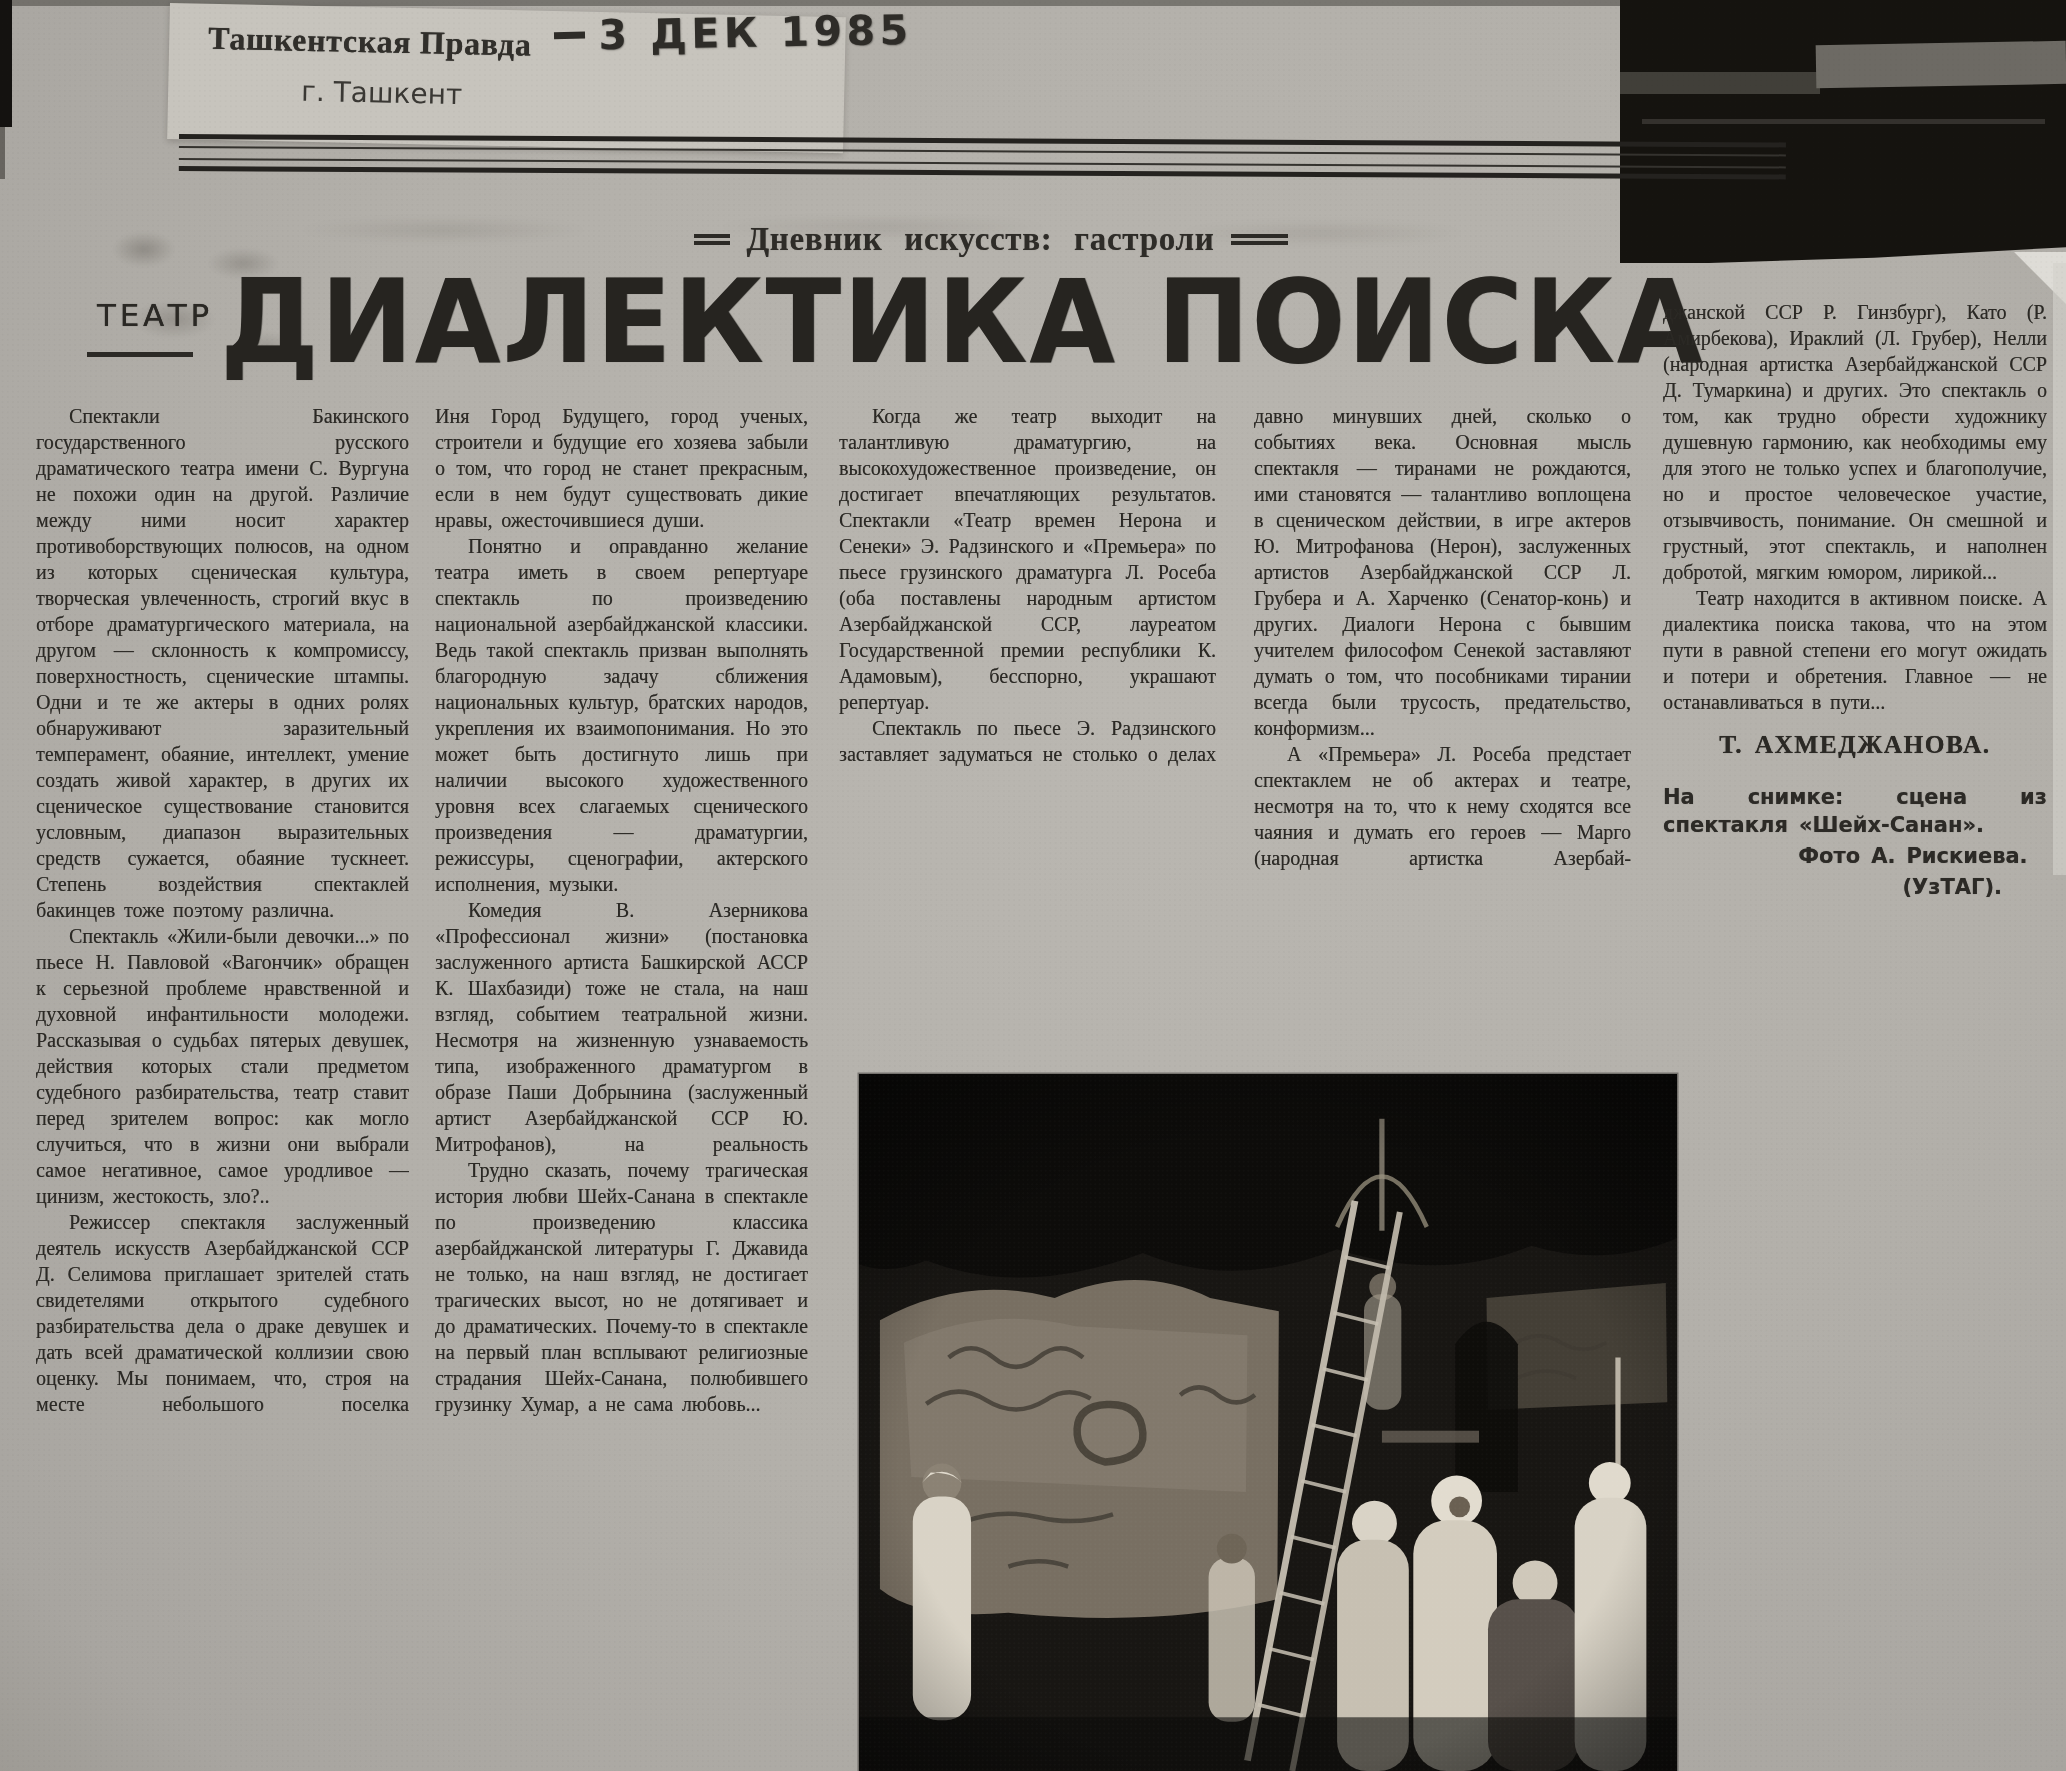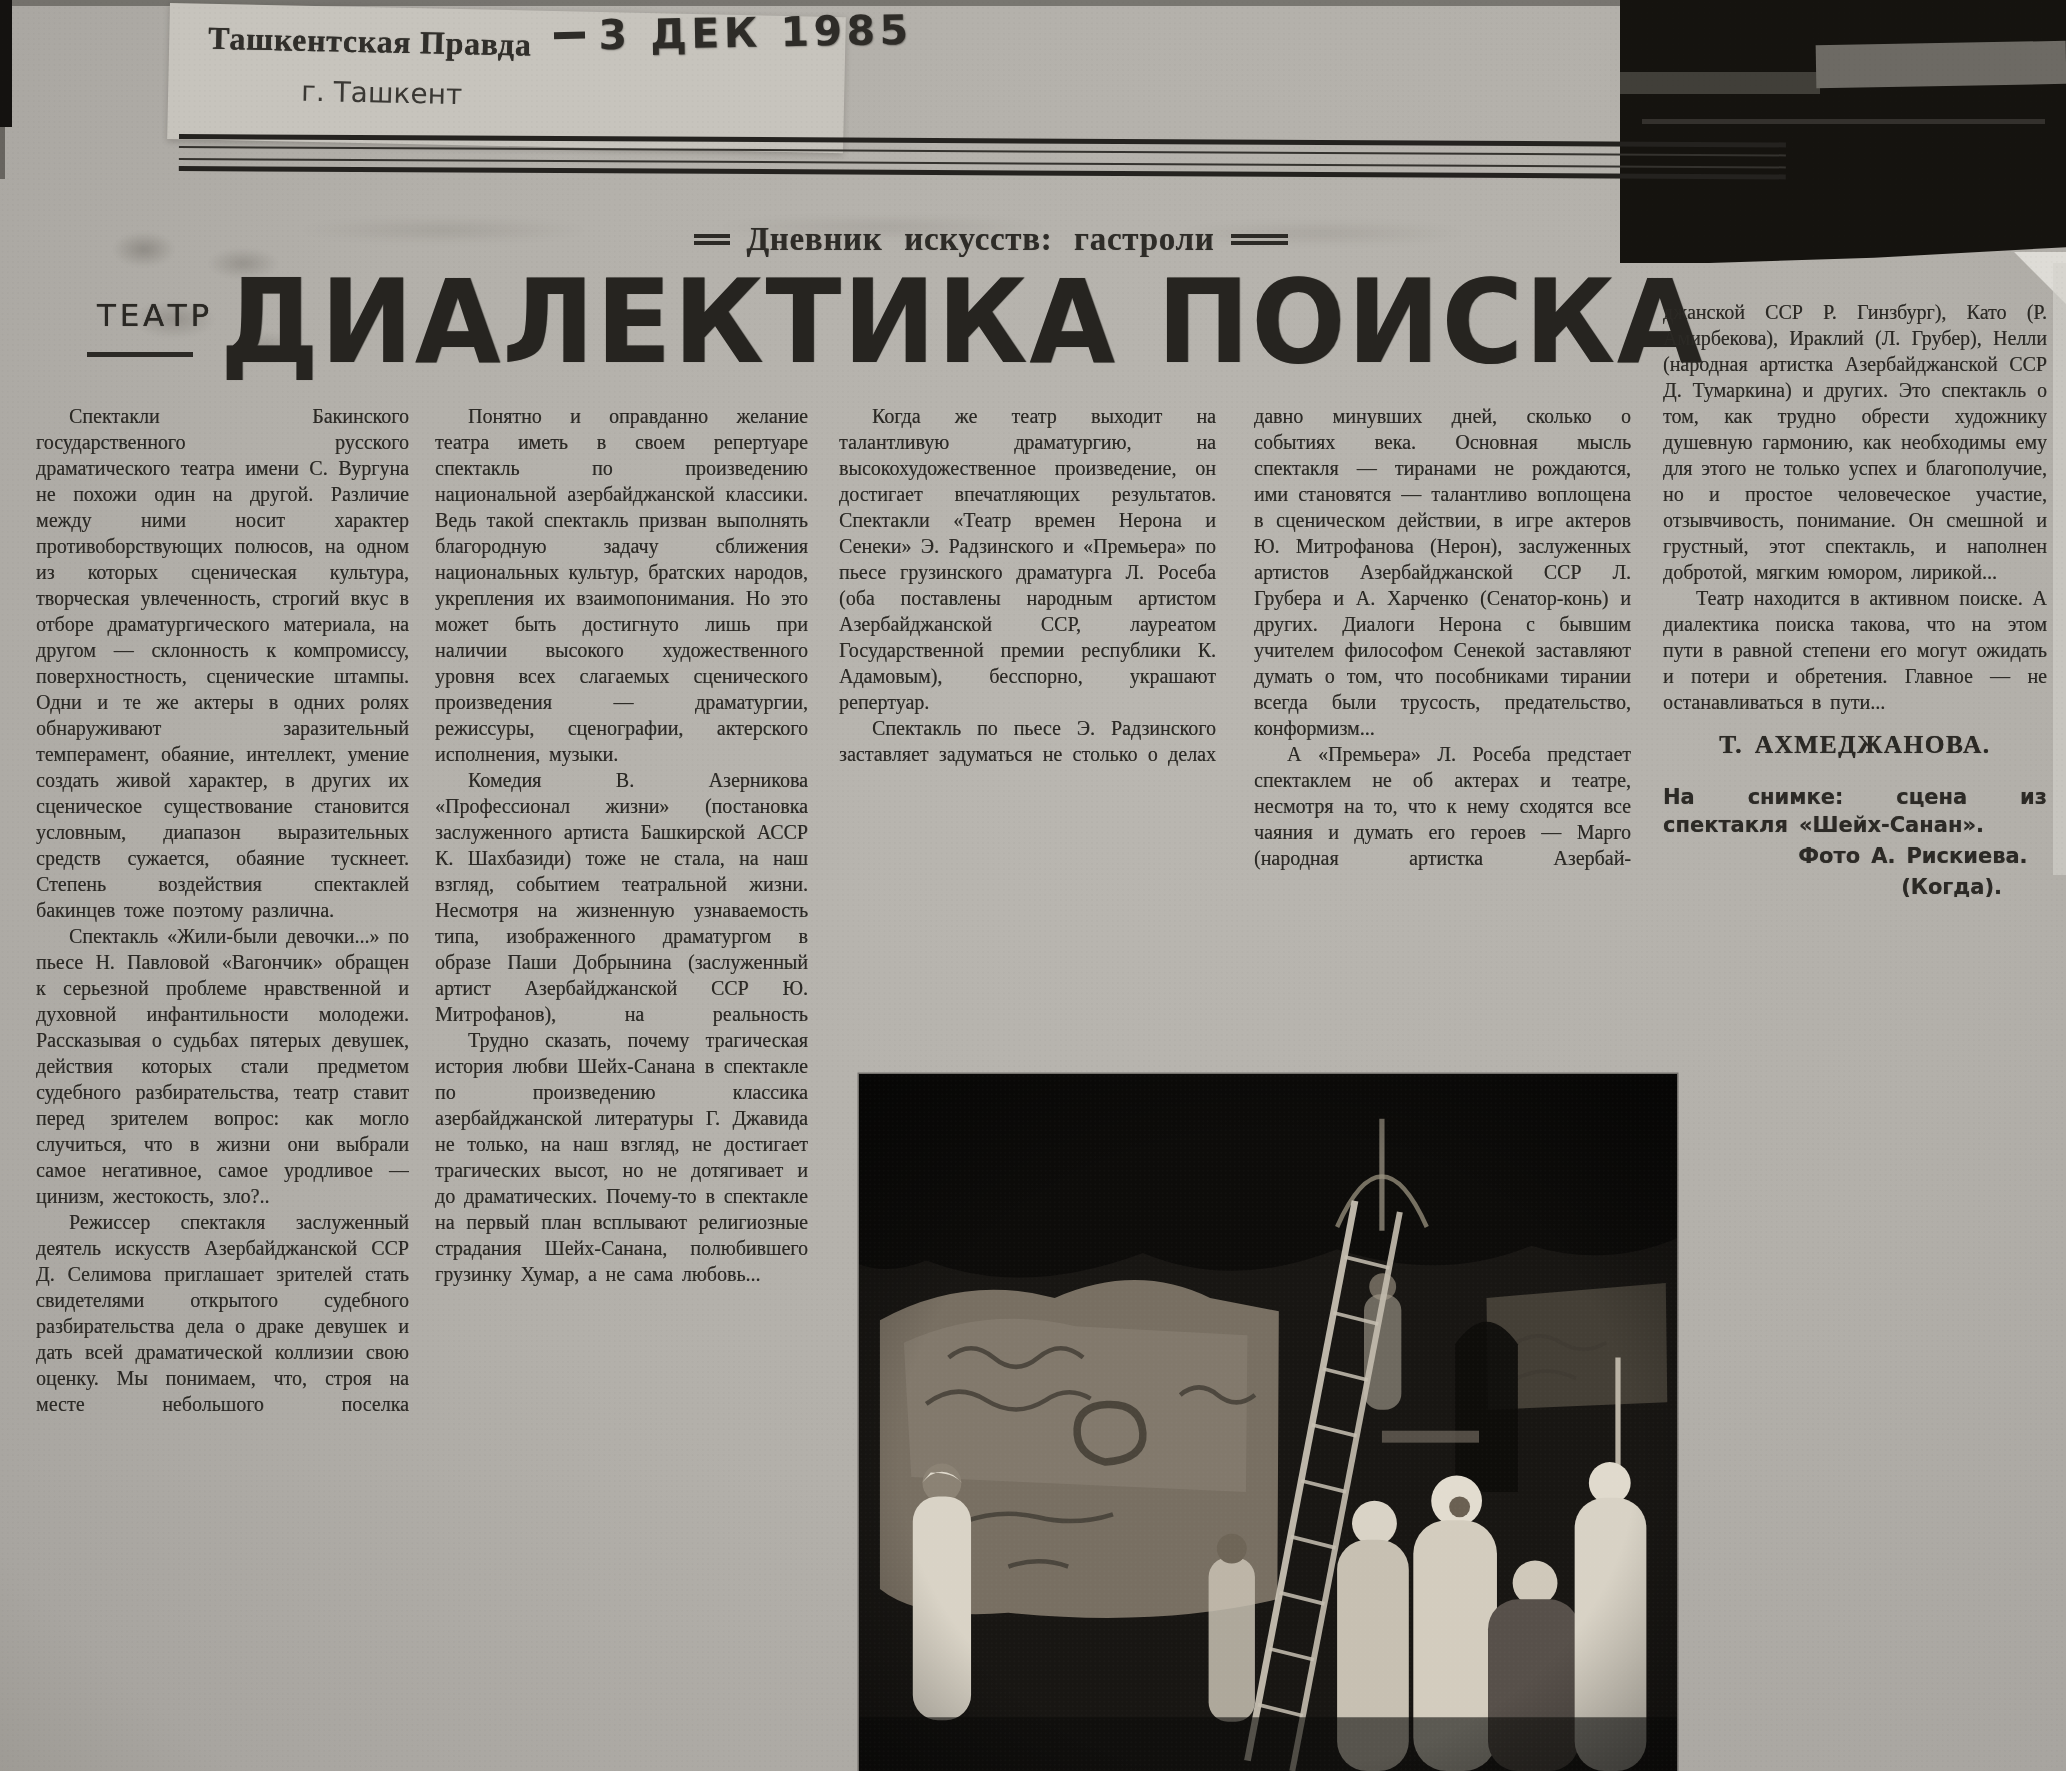--- a/index.html
+++ b/index.html
@@ -146,20 +146,21 @@
 
   <h1 class="headline">ДИАЛЕКТИКА ПОИСКА</h1>
 
   <div class="col col1">
     <p class="ind">Спектакли Бакинского государственного русского драматического театра имени С. Вургуна не похожи один на другой. Различие между ними носит характер противоборствующих полюсов, на одном из которых сценическая культура, творческая увлеченность, строгий вкус в отборе драматургического материала, на другом — склонность к компромиссу, поверхностность, сценические штампы. Одни и те же актеры в одних ролях обнаруживают заразительный темперамент, обаяние, интеллект, умение создать живой характер, в других их сценическое существование становится условным, диапазон выразительных средств сужается, обаяние тускнеет. Степень воздействия спектаклей бакинцев тоже поэтому различна.</p>
     <p class="ind">Спектакль «Жили-были девочки...» по пьесе Н. Павловой «Вагончик» обращен к серьезной проблеме нравственной и духовной инфантильности молодежи. Рассказывая о судьбах пятерых девушек, действия которых стали предметом судебного разбирательства, театр ставит перед зрителем вопрос: как могло случиться, что в жизни они выбрали самое негативное, самое уродливое — цинизм, жестокость, зло?..</p>
     <p class="ind cut">Режиссер спектакля заслуженный деятель искусств Азербайджанской ССР Д. Селимова приглашает зрителей стать свидетелями открытого судебного разбирательства дела о драке девушек и дать всей драматической коллизии свою оценку. Мы понимаем, что, строя на месте небольшого поселка</p>
   </div>
 
   <div class="col col2">
+    <p>Иня Город Будущего, город ученых, строители и будущие его хозяева забыли о том, что город не станет прекрасным, если в нем будут существовать дикие нравы, ожесточившиеся души.</p>
     <p class="ind">Понятно и оправданно желание театра иметь в своем репертуаре спектакль по произведению национальной азербайджанской классики. Ведь такой спектакль призван выполнять благородную задачу сближения национальных культур, братских народов, укрепления их взаимопонимания. Но это может быть достигнуто лишь при наличии высокого художественного уровня всех слагаемых сценического произведения — драматургии, режиссуры, сценографии, актерского исполнения, музыки.</p>
     <p class="ind cut">Комедия В. Азерникова «Профессионал жизни» (постановка заслуженного артиста Башкирской АССР К. Шахбазиди) тоже не стала, на наш взгляд, событием театральной жизни. Несмотря на жизненную узнаваемость типа, изображенного драматургом в образе Паши Добрынина (заслуженный артист Азербайджанской ССР Ю. Митрофанов), на реальность</p>
     <p class="ind">Трудно сказать, почему трагическая история любви Шейх-Санана в спектакле по произведению классика азербайджанской литературы Г. Джавида не только, на наш взгляд, не достигает трагических высот, но не дотягивает и до драматических. Почему-то в спектакле на первый план всплывают религиозные страдания Шейх-Санана, полюбившего грузинку Хумар, а не сама любовь...</p>
   </div>
 
   <div class="col col3">
     <p class="ind">Когда же театр выходит на талантливую драматургию, на высокохудожественное произведение, он достигает впечатляющих результатов. Спектакли «Театр времен Нерона и Сенеки» Э. Радзинского и «Премьера» по пьесе грузинского драматурга Л. Росеба (оба поставлены народным артистом Азербайджанской ССР, лауреатом Государственной премии республики К. Адамовым), бесспорно, украшают репертуар.</p>
     <p class="ind cut">Спектакль по пьесе Э. Радзинского заставляет задуматься не столько о делах</p>
   </div>
 
@@ -167,21 +168,21 @@
     <p>давно минувших дней, сколько о событиях века. Основная мысль спектакля — тиранами не рождаются, ими становятся — талантливо воплощена в сценическом действии, в игре актеров Ю. Митрофанова (Нерон), заслуженных артистов Азербайджанской ССР Л. Грубера и А. Харченко (Сенатор-конь) и других. Диалоги Нерона с бывшим учителем философом Сенекой заставляют думать о том, что пособниками тирании всегда были трусость, предательство, конформизм...</p>
     <p class="ind cut">А «Премьера» Л. Росеба предстает спектаклем не об актерах и театре, несмотря на то, что к нему сходятся все чаяния и думать его героев — Марго (народная артистка Азербай-</p>
   </div>
 
   <div class="col col5">
     <p>джанской ССР Р. Гинзбург), Като (Р. Амирбекова), Ираклий (Л. Грубер), Нелли (народная артистка Азербайджанской ССР Д. Тумаркина) и других. Это спектакль о том, как трудно обрести художнику душевную гармонию, как необходимы ему для этого не только успех и благополучие, но и простое человеческое участие, отзывчивость, понимание. Он смешной и грустный, этот спектакль, и наполнен добротой, мягким юмором, лирикой...</p>
     <p class="ind">Театр находится в активном поиске. А диалектика поиска такова, что на этом пути в равной степени его могут ожидать и потери и обретения. Главное — не останавливаться в пути...</p>
     <div class="byline">Т. АХМЕДЖАНОВА.</div>
     <p class="cap first">На снимке: сцена из спектакля «Шейх-Санан».</p>
     <div class="cap right pad1">Фото А. Рискиева.</div>
-    <div class="cap right pad2">(Когда).</div>
+    <div class="cap right pad2">(УзТАГ).</div>
   </div>
 
   <div class="photo">
     <svg viewBox="0 0 1095 934" preserveAspectRatio="none">
 
       <path d="M0 0 H1095 V220 Q1000 260 900 230 Q780 280 640 235 Q500 290 380 240 Q220 300 90 250 Q40 270 0 255 Z" fill="#0c0b09" opacity="0.85"></path>
 
       <path d="M28 330 Q140 268 262 300 Q372 252 470 300 L562 318 L560 704 Q400 742 200 722 Q80 732 28 690 Z" fill="#786f62"></path>
       <path d="M60 360 Q170 310 290 338 L520 350 L518 560 L70 540 Z" fill="#8b8274" opacity="0.55"></path>
       <g stroke="#443f37" stroke-width="6" fill="none" opacity="0.85">

